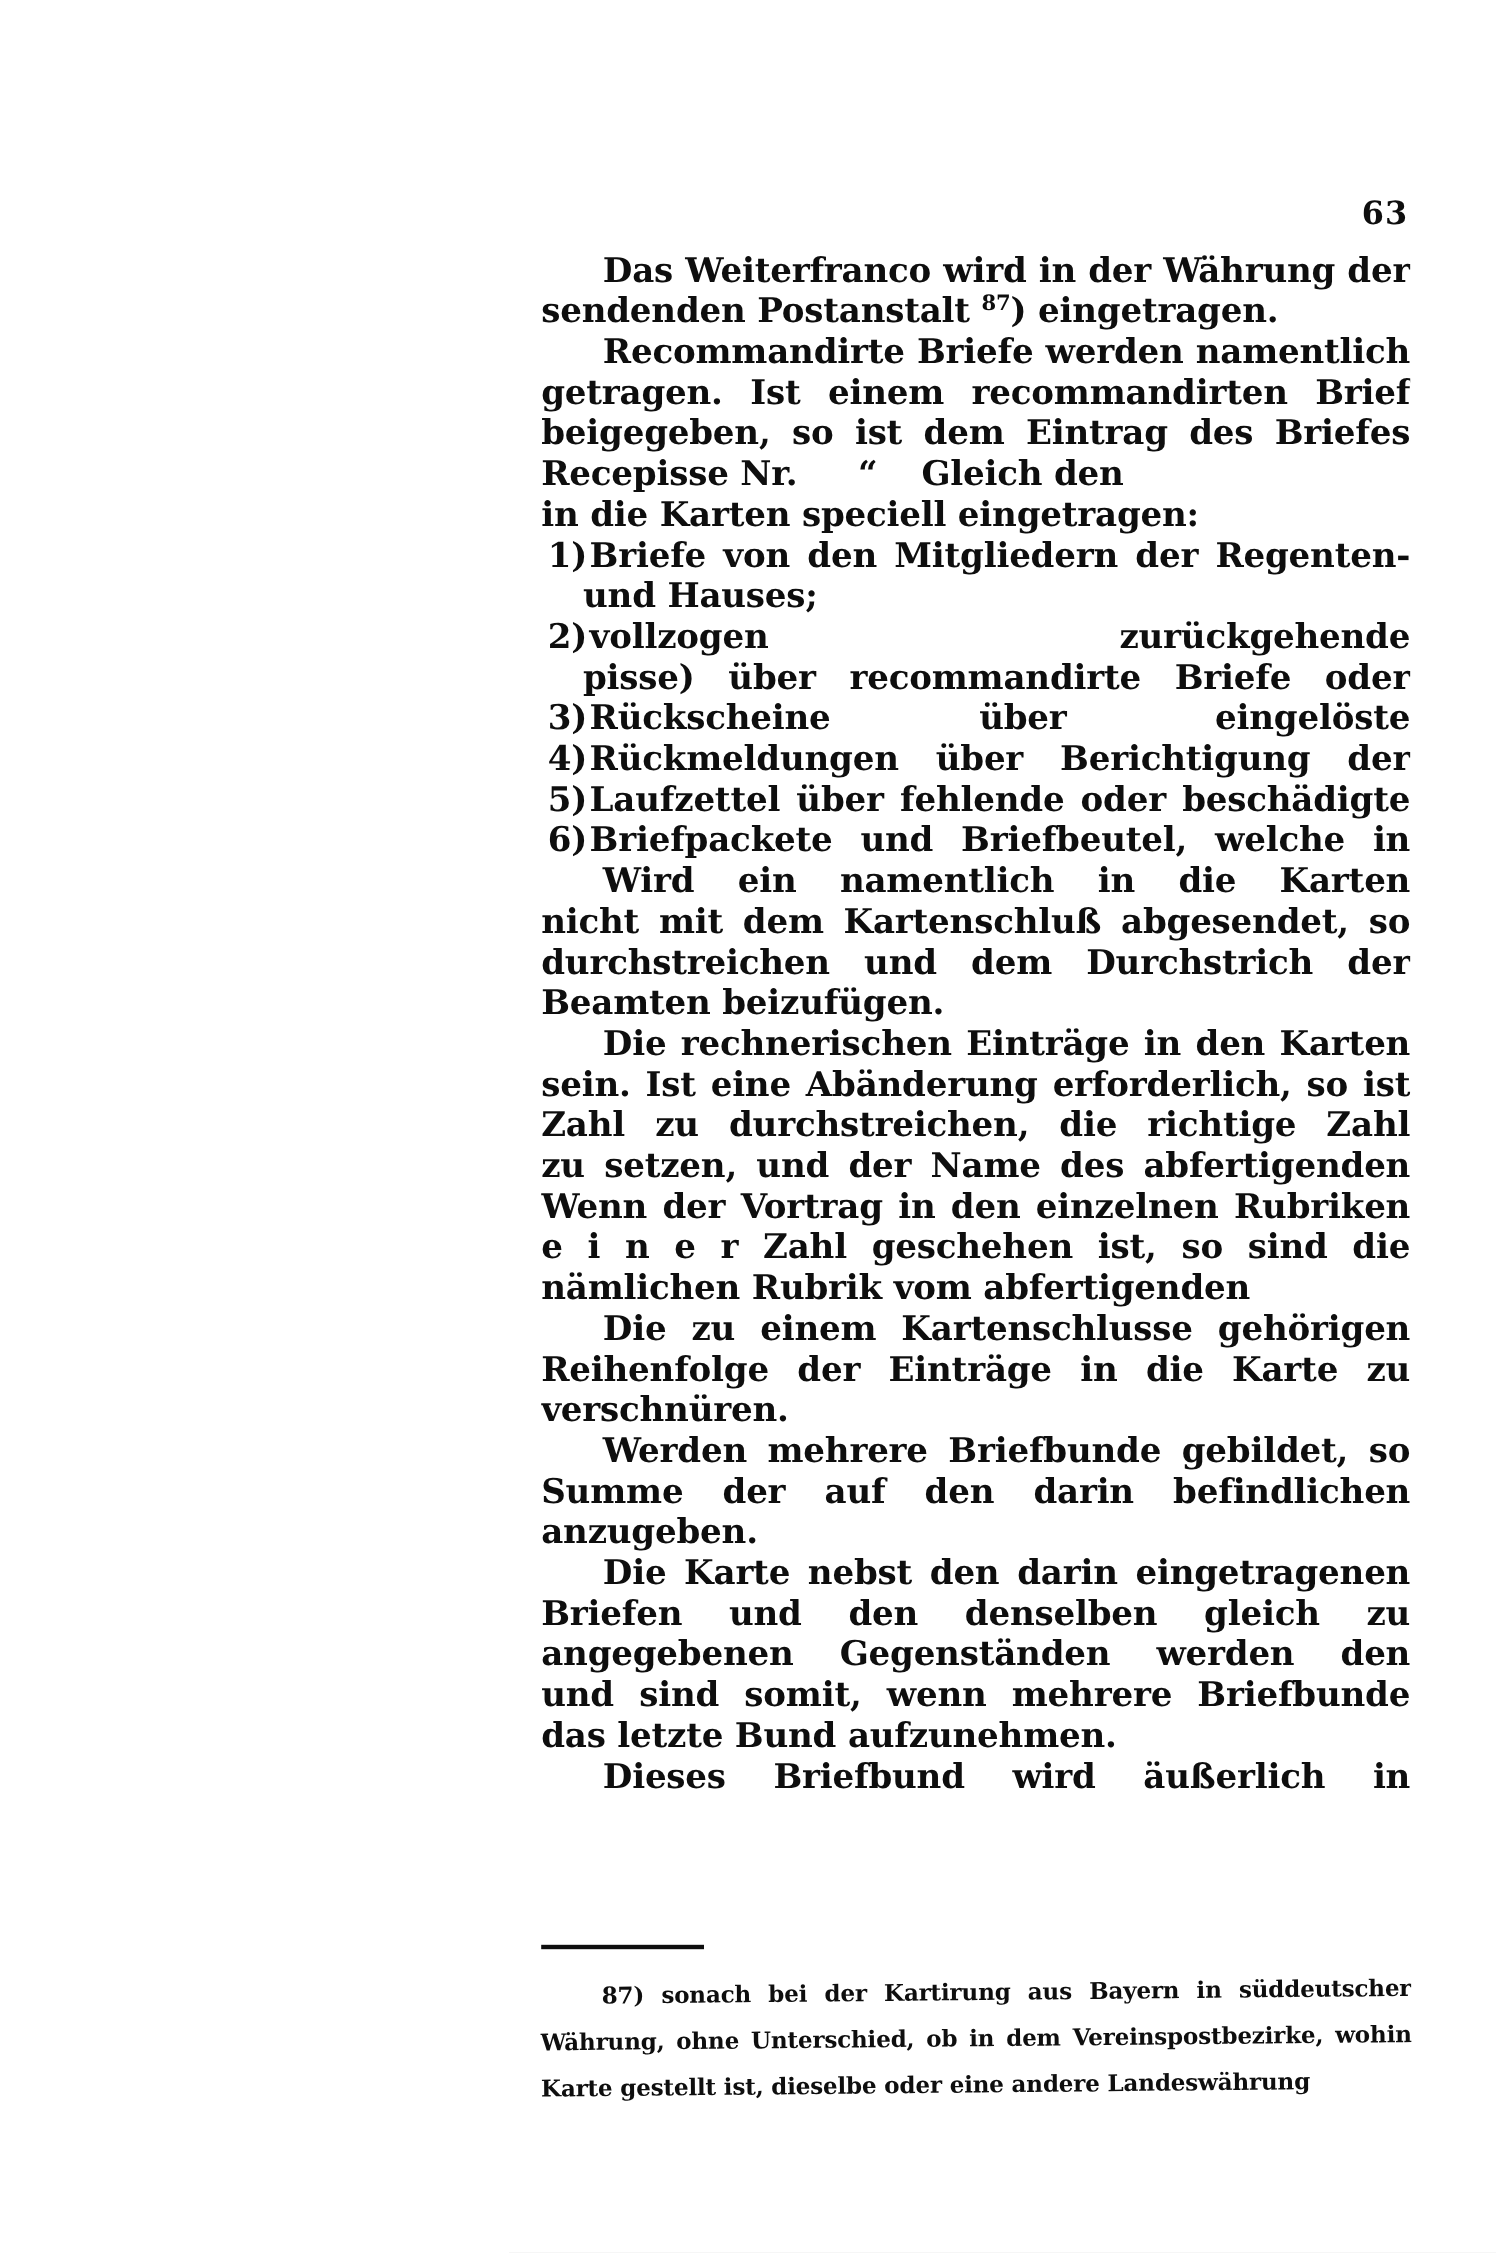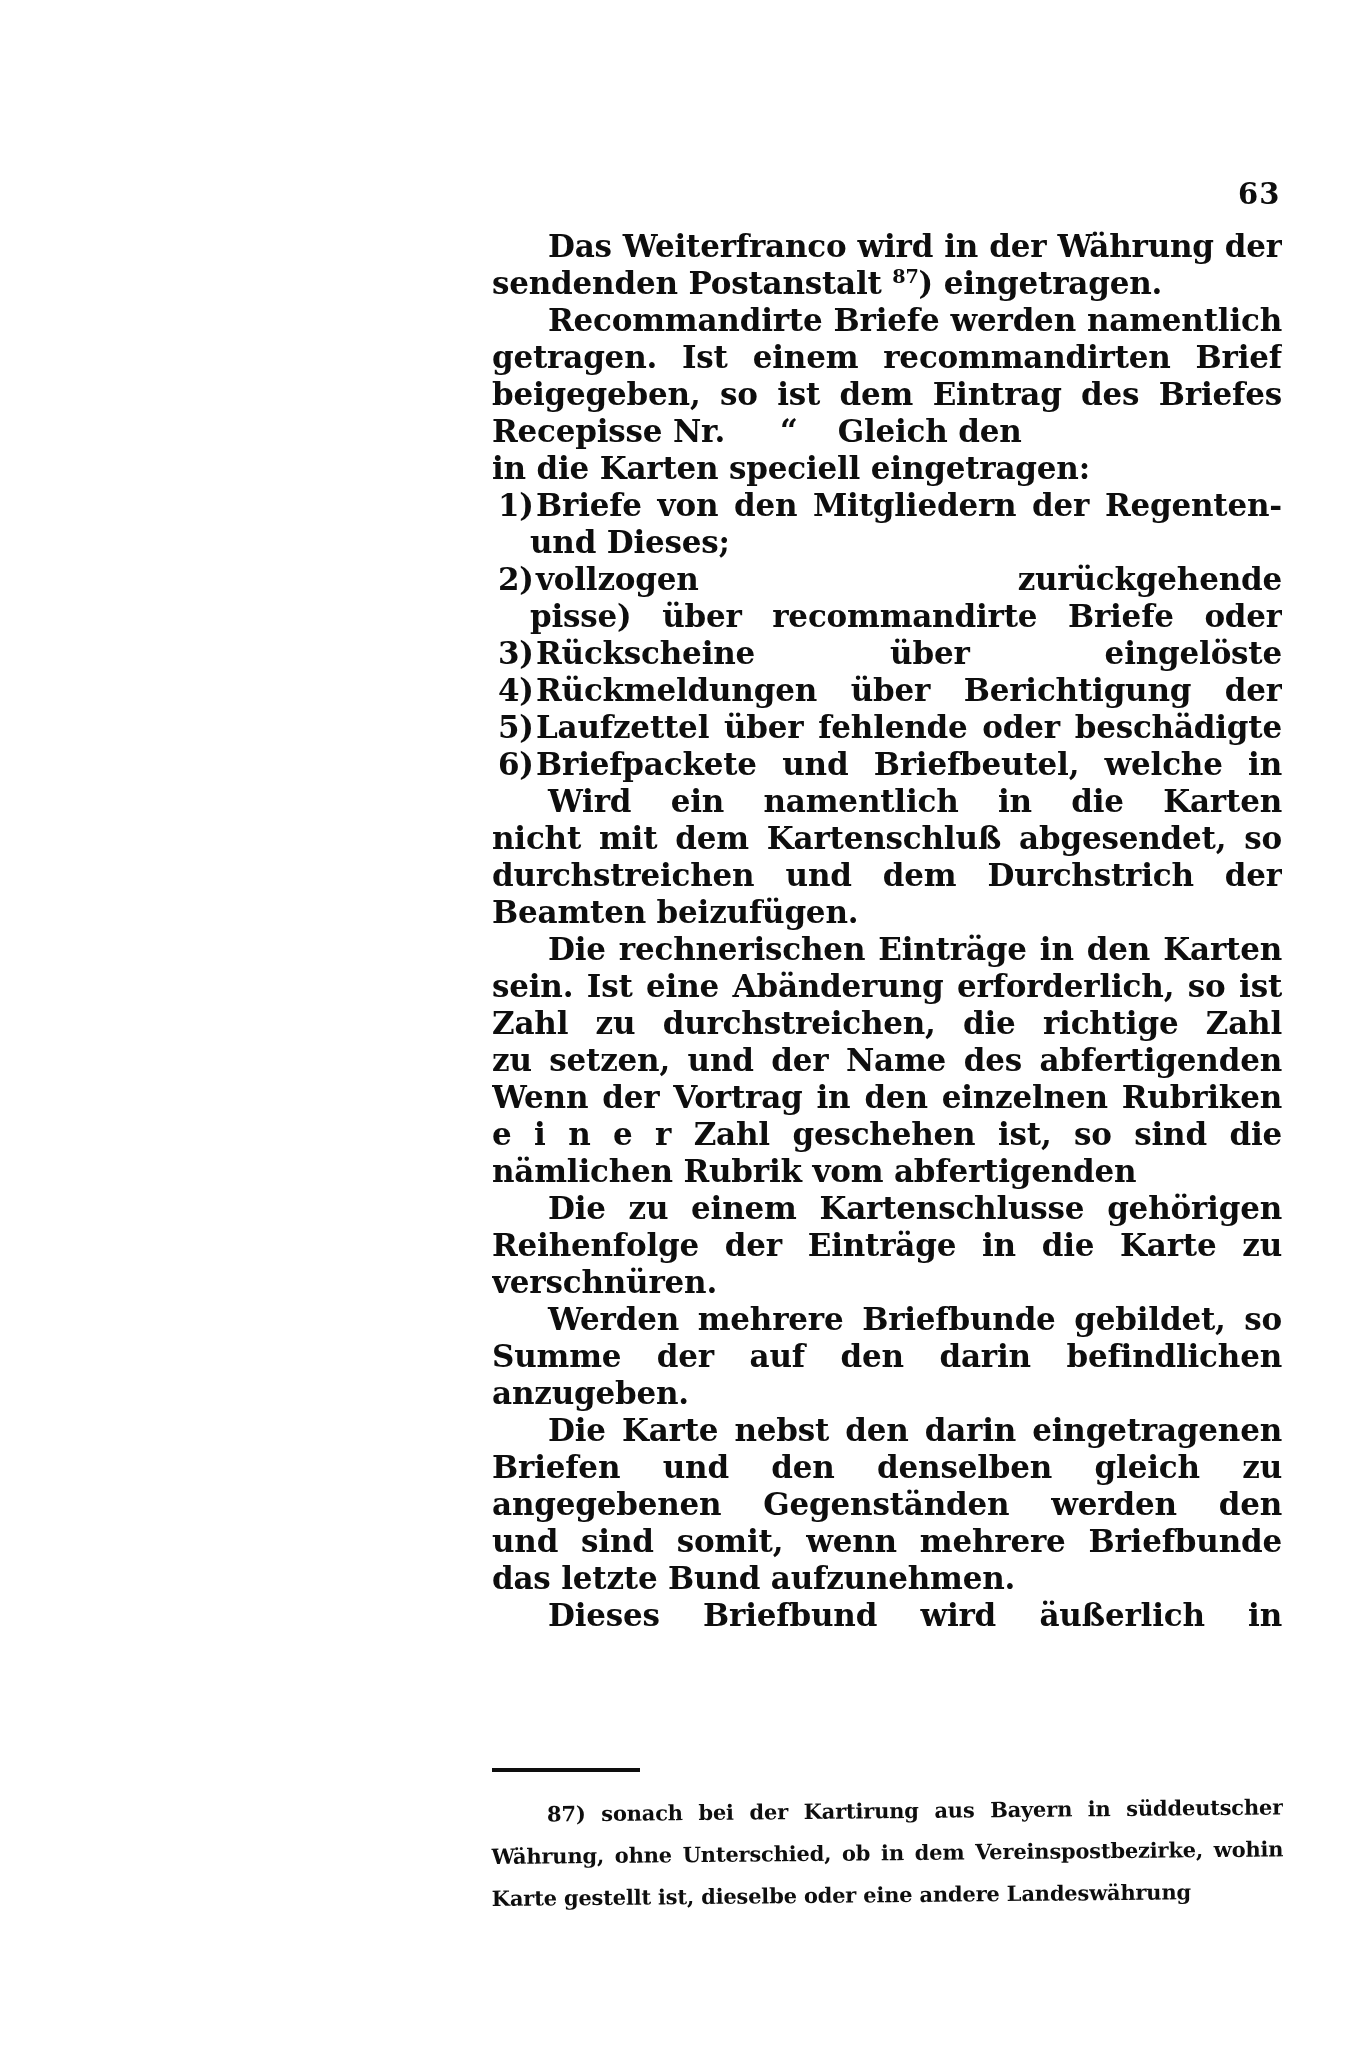--- a/index.html
+++ b/index.html
@@ -50,21 +50,21 @@
   <div class="pagenum">63</div>
   <div class="main">
       <div class="line indent j">Das Weiterfranco wird in der Währung der die Karte ab-</div>
       <div class="line">sendenden Postanstalt <sup>87</sup>) eingetragen.</div>
       <div class="line indent j">Recommandirte Briefe werden namentlich in die Karten ein-</div>
       <div class="line j">getragen.  Ist einem recommandirten Brief eine Retour-Recepisse</div>
       <div class="line j">beigegeben, so ist dem Eintrag des Briefes beizufügen:  „mit</div>
       <div class="line"><span>Recepisse Nr.</span><span class="sp1"></span><span>“</span><span class="sp2"></span><span>Gleich den recommandirten Briefen werden</span></div>
       <div class="line">in die Karten speciell eingetragen:</div>
       <div class="line j li"><span class="marker">1)</span>Briefe von den Mitgliedern der Regenten-Familien der</div>
-      <div class="line cont">und Dieses;</div>
+      <div class="line cont">und Hauses;</div>
       <div class="line j li"><span class="marker">2)</span>vollzogen zurückgehende Ablieferungsscheine (Retour-Rece-</div>
       <div class="line j cont">pisse) über recommandirte Briefe oder Fohrpostsendungen;</div>
       <div class="line j li"><span class="marker">3)</span>Rückscheine über eingelöste Postvorschuß-Sendungen (s. §. 30);</div>
       <div class="line j li"><span class="marker">4)</span>Rückmeldungen über Berichtigung der Ansätze in den Karten;</div>
       <div class="line j li"><span class="marker">5)</span>Laufzettel über fehlende oder beschädigte Gegenstände, und</div>
       <div class="line j li"><span class="marker">6)</span>Briefpackete und Briefbeutel, welche in andere aufgenommen</div>
       <div class="line indent j">Wird ein namentlich in die Karten eingetragener Gegenstand</div>
       <div class="line j">nicht mit dem Kartenschluß abgesendet, so ist der Eintrag zu</div>
       <div class="line j">durchstreichen und dem Durchstrich der Name des abfertigenden</div>
       <div class="line">Beamten beizufügen.</div>

